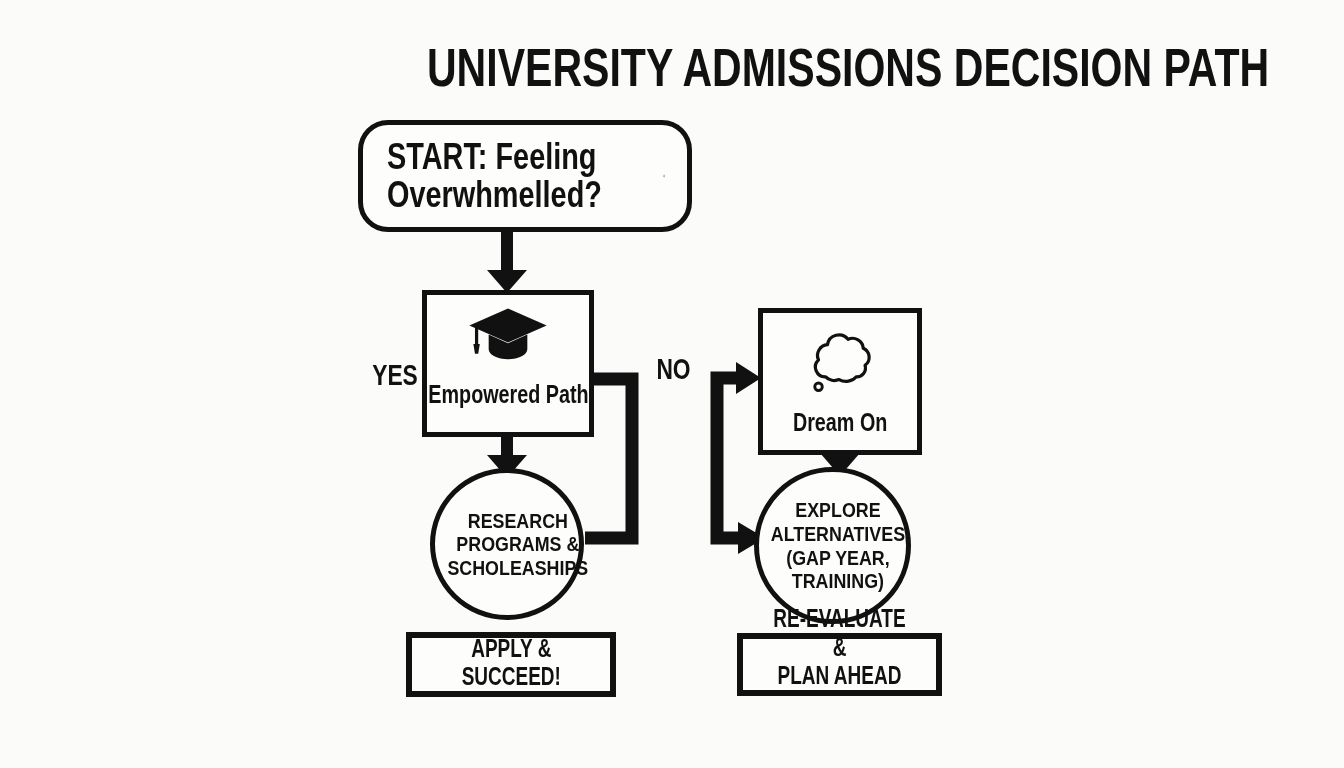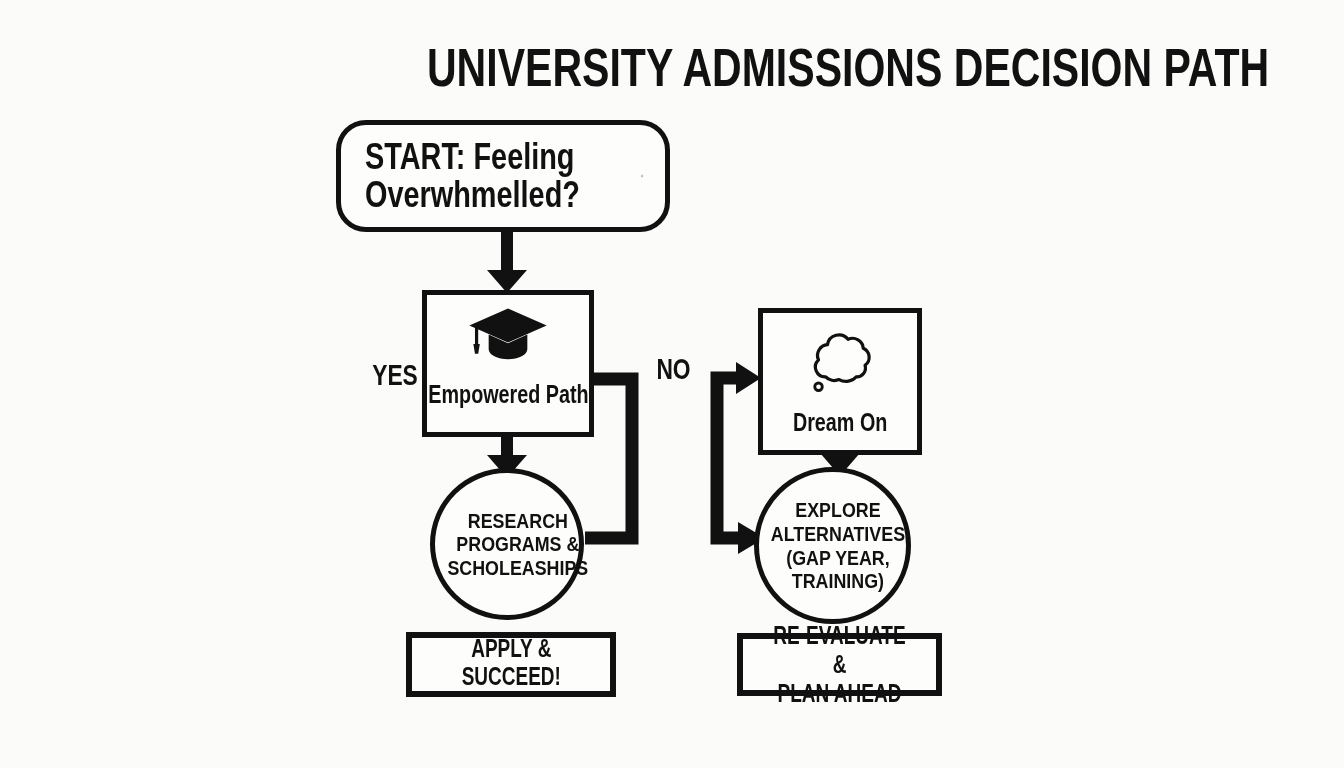--- a/index.html
+++ b/index.html
@@ -13,21 +13,21 @@
   .cond-left{display:inline-block;transform:scaleX(0.78);transform-origin:left center;}
   .pre{white-space:pre-line;}
 
   .title{
     position:absolute;left:294px;top:36px;width:744px;height:56px;
     text-align:center;font-size:54px;font-weight:700;white-space:nowrap;
     letter-spacing:0px;
   }
 
   .start-node{
-    position:absolute;left:336px;top:120px;width:334px;height:112px;
+    position:absolute;left:358px;top:120px;width:334px;height:112px;
     box-sizing:border-box;border:5px solid #111;border-radius:30px;
     background:#fdfdfb;display:flex;align-items:center;
     justify-content:space-between;padding:0 22px 0 24px;z-index:2;
   }
   .start-text{font-size:37px;font-weight:700;line-height:1.04;}
 
   .sq-node{
     position:absolute;box-sizing:border-box;border:5px solid #111;
     background:#fdfdfb;display:flex;flex-direction:column;align-items:center;
     justify-content:flex-start;padding-top:12px;z-index:2;
@@ -154,18 +154,18 @@
 ALTERNATIVES
 (GAP YEAR,
 TRAINING)</span>
   </div>
 
   <div class="end-box" style="left:406px;top:632px;width:210px;height:65px;align-items:flex-end;">
     <span class="end-text pre condensed">APPLY &amp;
 SUCCEED!</span>
   </div>
 
-  <div class="end-box" style="left:737px;top:633px;width:205px;height:63px;">
+  <div class="end-box" style="left:737px;top:633px;width:205px;height:63px;align-items:flex-end;">
     <span class="end-text pre condensed">RE-EVALUATE &amp;
 PLAN AHEAD</span>
   </div>
 
 </div>
 
 </body></html>

